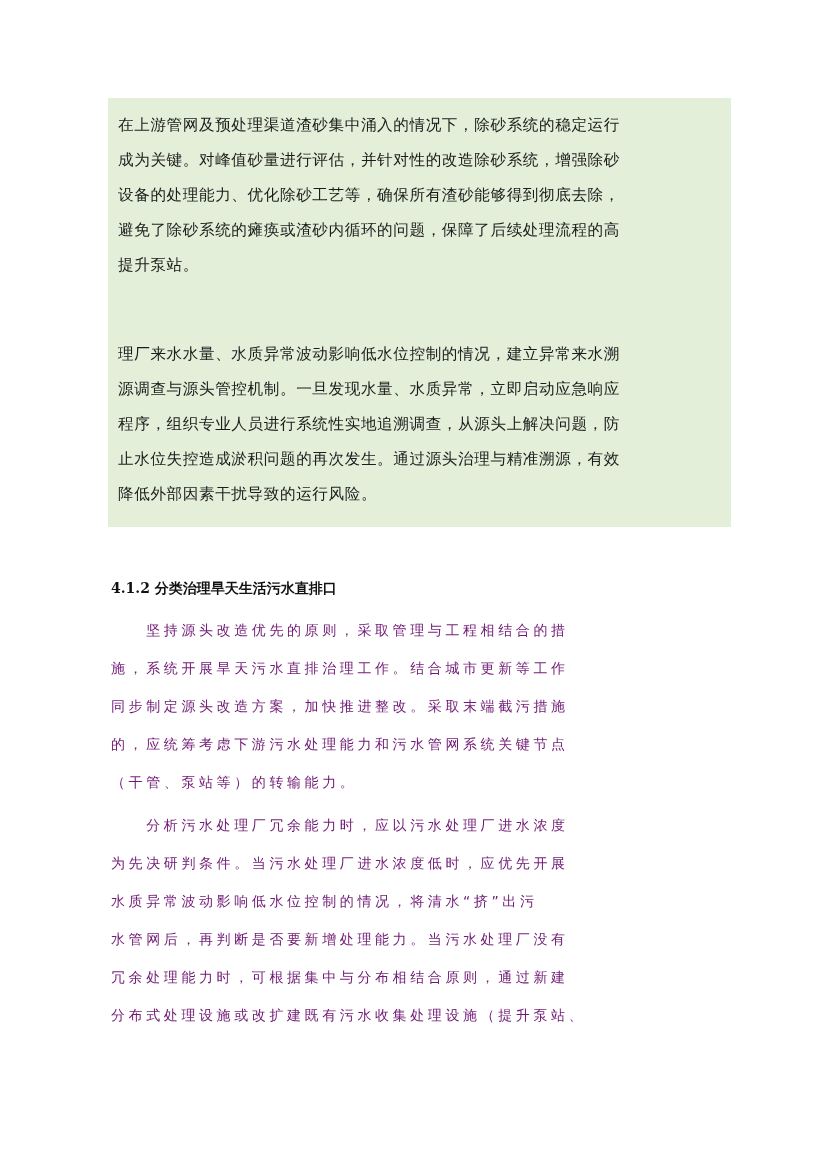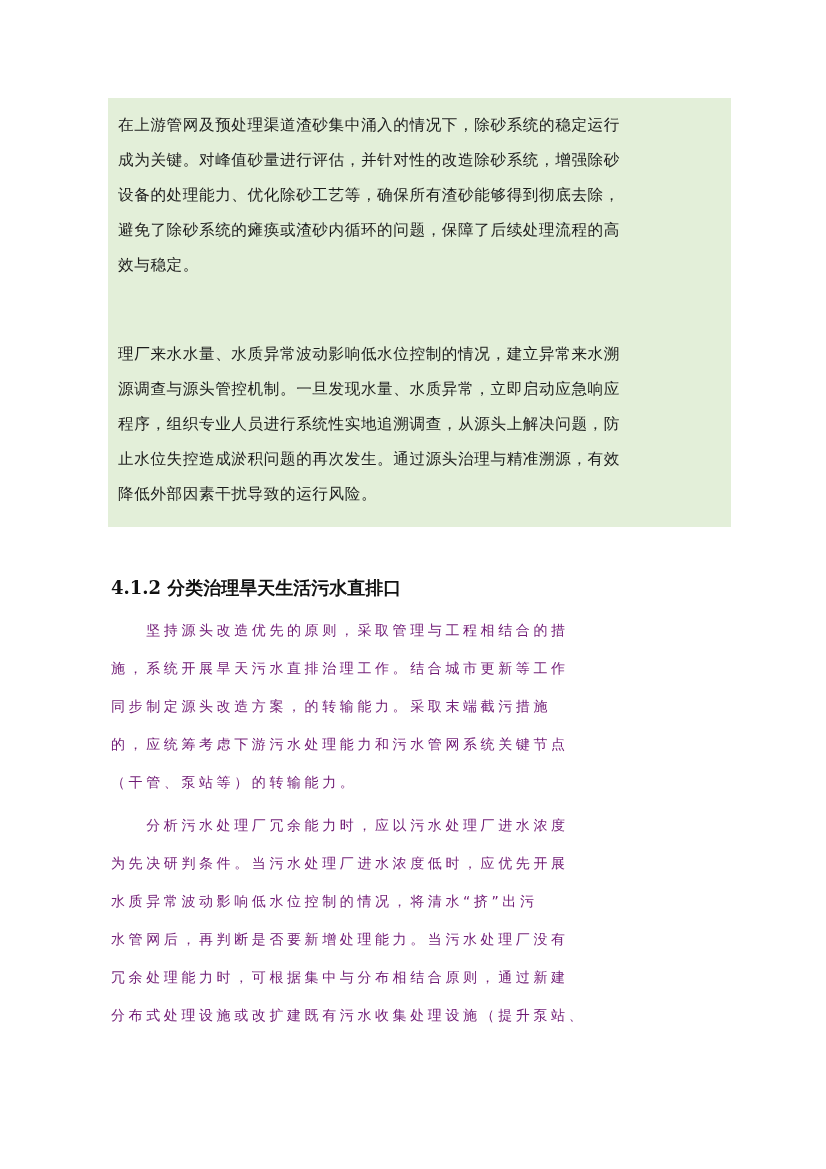--- a/index.html
+++ b/index.html
@@ -40,21 +40,21 @@
       font-family: "DejaVu Serif", serif;
       color: #1c1c1c;
     }
     .gline b {
       font-weight: bold;
     }
     .heading {
       position: absolute;
       left: 111px;
       top: 576px;
-      font-size: 18px;
+      font-size: 14px;
       font-weight: bold;
       font-family: "DejaVu Serif", serif;
       white-space: nowrap;
       line-height: 24px;
       color: #111;
     }
     .bline {
       position: absolute;
       left: 111px;
       width: 620px;
@@ -79,34 +79,34 @@
 </head>
 <body>
 
 <div class="page">
 
   <div class="green-box">
     <div class="gline" style="top:17px">在上游管网及预处理渠道渣砂集中涌入的情况下，除砂系统的稳定运行</div>
     <div class="gline" style="top:52px">成为关键。对峰值砂量进行评估，并针对性的改造除砂系统，增强除砂</div>
     <div class="gline" style="top:87px">设备的处理能力、优化除砂工艺等，确保所有渣砂能够得到彻底去除，</div>
     <div class="gline" style="top:122px">避免了除砂系统的瘫痪或渣砂内循环的问题，保障了后续处理流程的高</div>
-    <div class="gline" style="top:157px">效与稳定。</div>
+    <div class="gline" style="top:157px">提升泵站。</div>
 
     <div class="gline" style="top:246px">理厂来水水量、水质异常波动影响低水位控制的情况，建立异常来水溯</div>
     <div class="gline" style="top:281px">源调查与源头管控机制。一旦发现水量、水质异常，立即启动应急响应</div>
     <div class="gline" style="top:316px">程序，组织专业人员进行系统性实地追溯调查，从源头上解决问题，防</div>
     <div class="gline" style="top:351px">止水位失控造成淤积问题的再次发生。通过源头治理与精准溯源，有效</div>
     <div class="gline" style="top:386px">降低外部因素干扰导致的运行风险。</div>
   </div>
 
   <div class="heading">4.1.2 分类治理旱天生活污水直排口</div>
 
   <div class="bline" style="top:617px">　　坚持源头改造优先的原则，采取管理与工程相结合的措</div>
   <div class="bline" style="top:655px">施，系统开展旱天污水直排治理工作。结合城市更新等工作</div>
-  <div class="bline" style="top:693px">同步制定源头改造方案，的转输能力。采取末端截污措施</div>
+  <div class="bline" style="top:693px">同步制定源头改造方案，加快推进整改。采取末端截污措施</div>
   <div class="bline" style="top:731px">的，应统筹考虑下游污水处理能力和污水管网系统关键节点</div>
   <div class="bline" style="top:769px">（干管、泵站等）的转输能力。</div>
 
   <div class="bline" style="top:812px">　　分析污水处理厂冗余能力时，应以污水处理厂进水浓度</div>
   <div class="bline" style="top:850px">为先决研判条件。当污水处理厂进水浓度低时，应优先开展</div>
   <div class="bline" style="top:888px">水质异常波动影响低水位控制的情况，将清水“挤”出污</div>
   <div class="bline" style="top:926px">水管网后，再判断是否要新增处理能力。当污水处理厂没有</div>
   <div class="bline" style="top:1002px">分布式处理设施或改扩建既有污水收集处理设施（提升泵站、</div>
   <div class="bline" style="top:964px">冗余处理能力时，可根据集中与分布相结合原则，通过新建</div>
 

